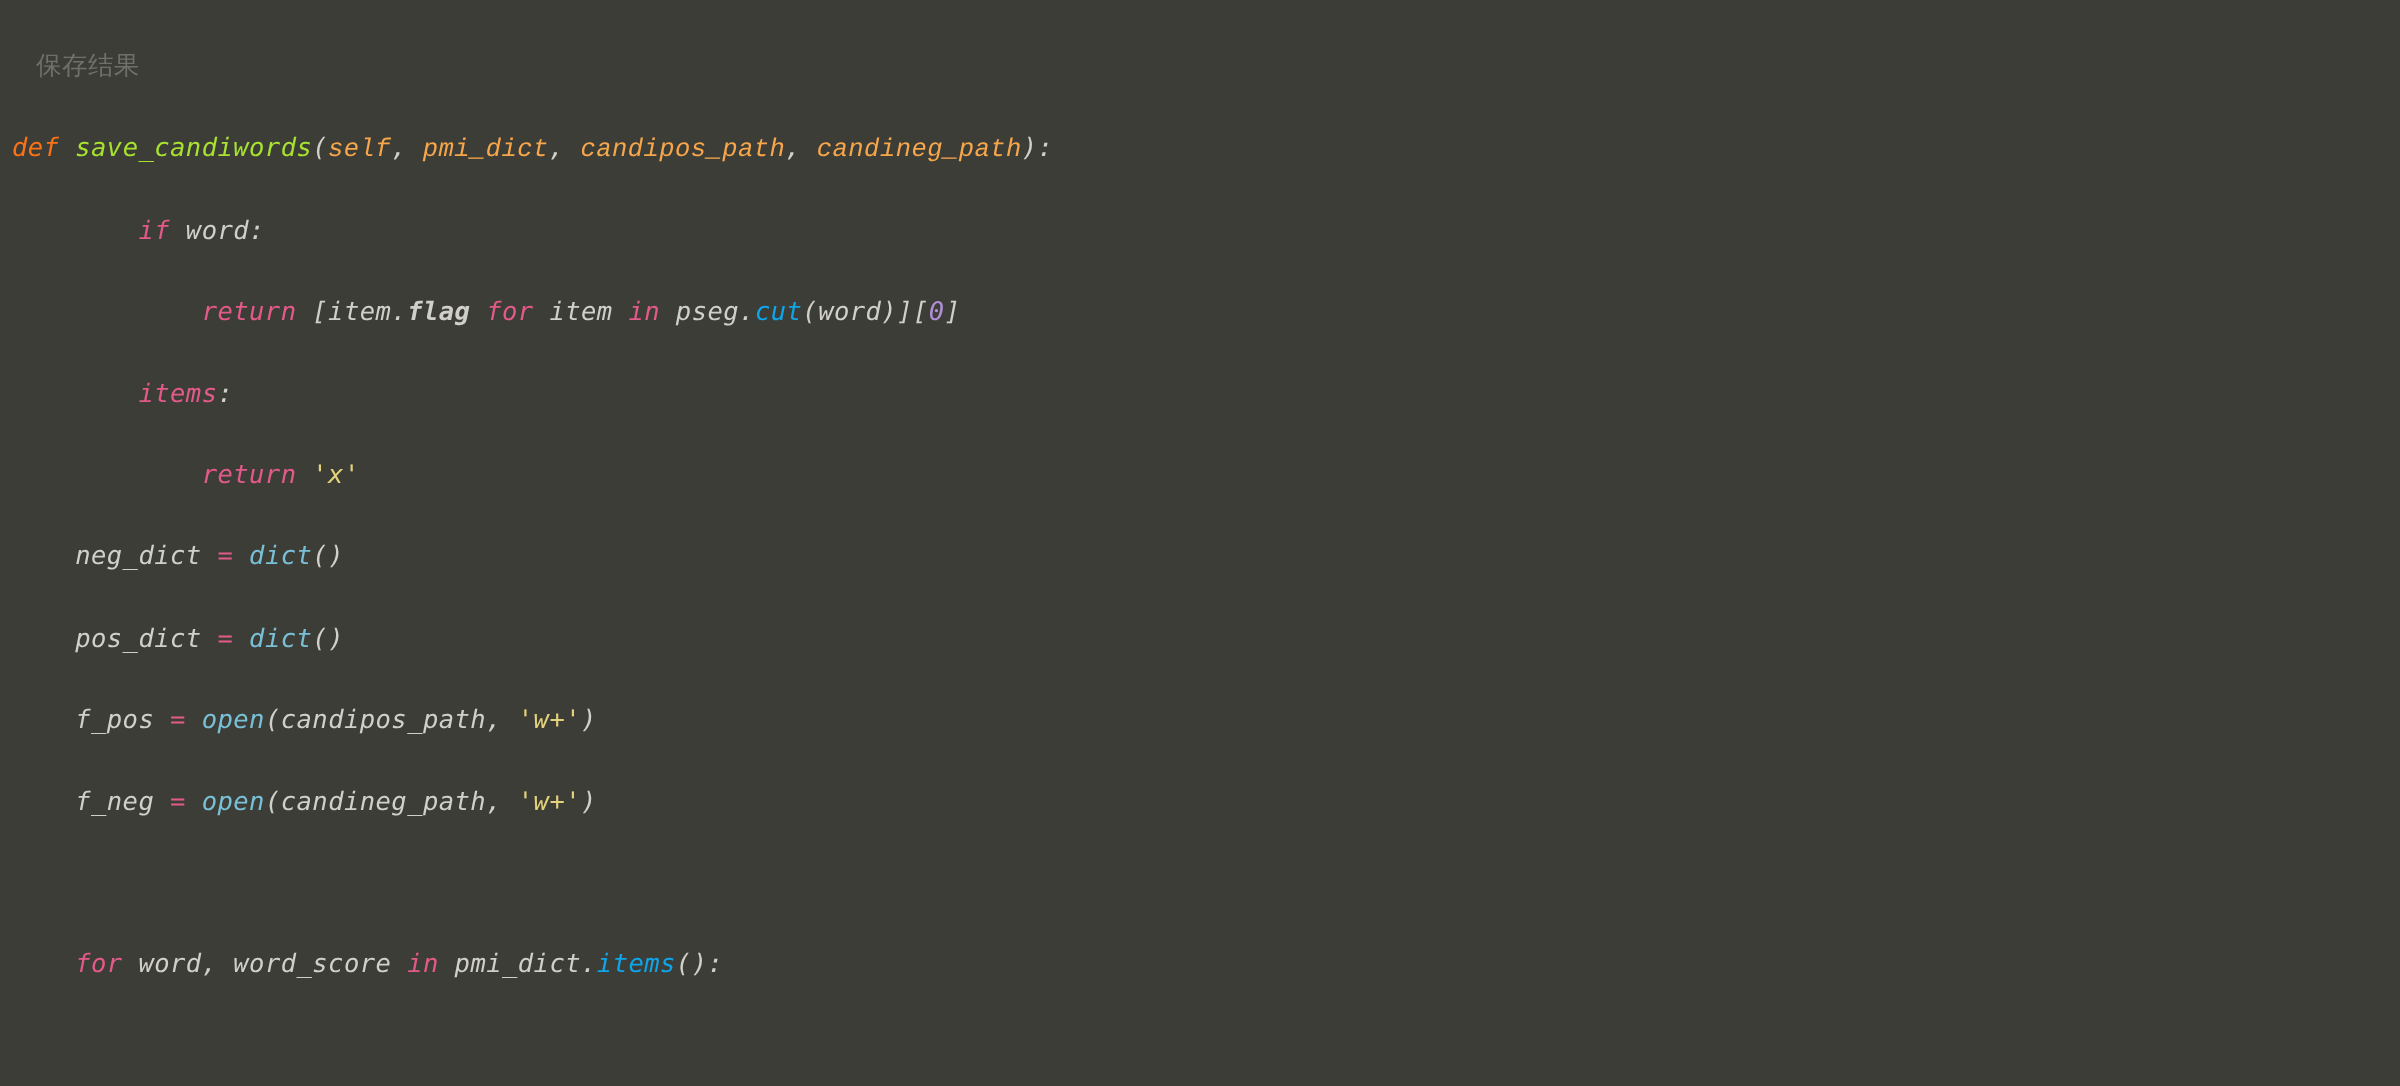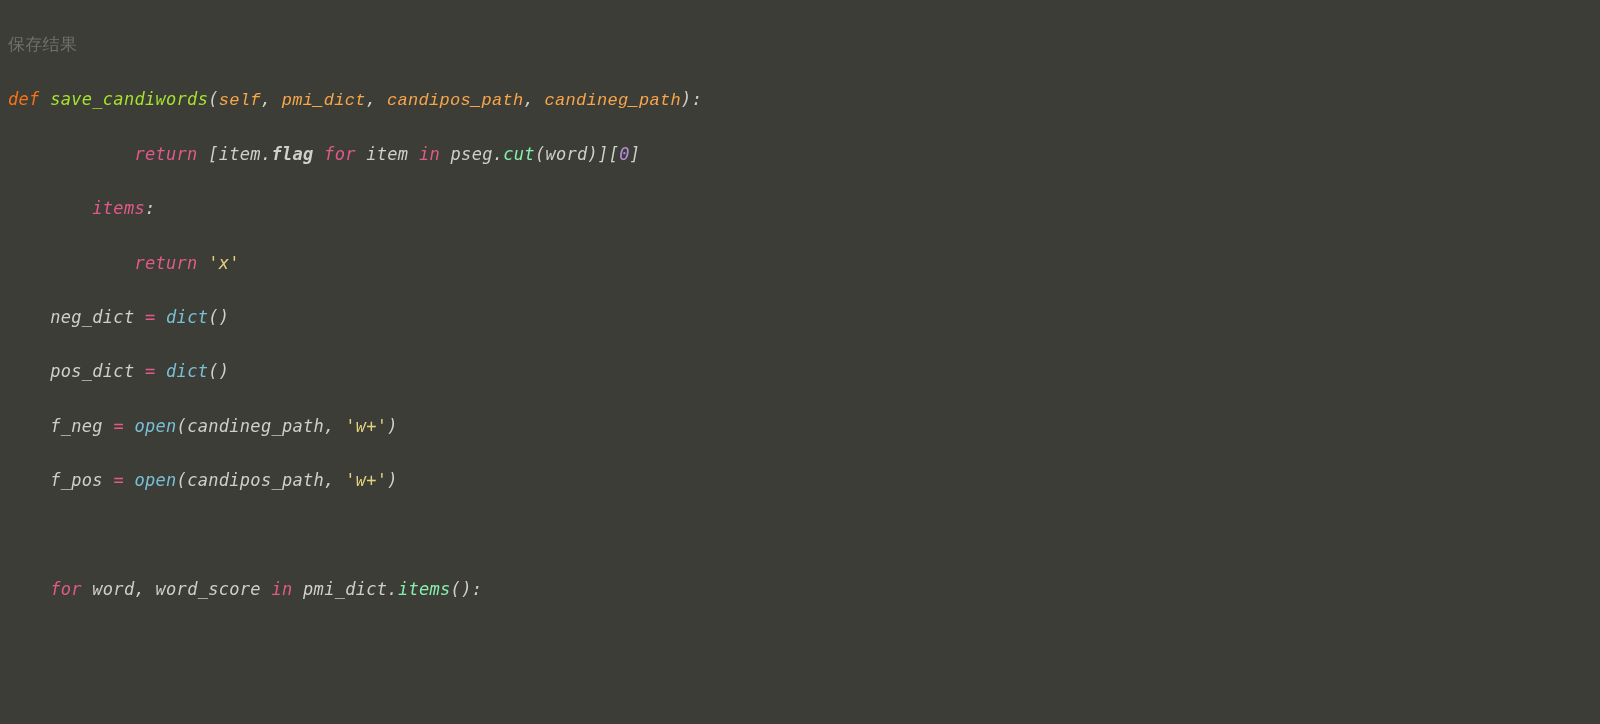--- a/index.html
+++ b/index.html
@@ -25,39 +25,40 @@
     white-space: pre;
   }
   .kw-def    { color: #f97316; }       
   .fn-name   { color: #a6e22e; margin-top: 47px; }       
   .param     { color: #f7a64a; font-family: Liberation Mono, monospace; }       
   .kw-flow   { color: #e25a8a; }       
   .punct     { color: #d0d0c8; }       
   .ident     { color: #d0d0c8; }       
   .str       { color: #e3d17c; }       
   .num       { color: #b18fd6; }       
-  .call      { color: #86efac; }       
+  .call      { color: #0ea5e9; }       
   .builtin   { color: #79c0d6; }       
   .attr      { color: #d0d0c8; font-weight: bold; }
   .op        { color: #e25a8a; }
-  .faded     { color: #707068; font-style: normal; }
+  .faded     { color: #707068; font-style: normal; margin-left: 16px; }
 </style>
 </head>
 <body>
 
 <div class="editor">
 <span class="line"><span class="faded">保存结果</span></span>
 <span class="line"><span class="kw-def">def</span><span class="ident"> </span><span class="fn-name">save_candiwords</span><span class="punct">(</span><span class="param">self</span><span class="punct">,</span><span class="ident"> </span><span class="param">pmi_dict</span><span class="punct">,</span><span class="ident"> </span><span class="param">candipos_path</span><span class="punct">,</span><span class="ident"> </span><span class="param">candineg_path</span><span class="punct">)</span><span class="punct">:</span></span>
+<span class="line">        <span class="kw-flow">if</span><span class="ident"> </span><span class="ident">word</span><span class="punct">:</span></span>
 <span class="line">            <span class="kw-flow">return</span><span class="ident"> </span><span class="punct">[</span><span class="ident">item</span><span class="punct">.</span><span class="attr">flag</span><span class="ident"> </span><span class="kw-flow">for</span><span class="ident"> </span><span class="ident">item</span><span class="ident"> </span><span class="kw-flow">in</span><span class="ident"> </span><span class="ident">pseg</span><span class="punct">.</span><span class="call">cut</span><span class="punct">(</span><span class="ident">word</span><span class="punct">)</span><span class="punct">]</span><span class="punct">[</span><span class="num">0</span><span class="punct">]</span></span>
 <span class="line">        <span class="kw-flow">items</span><span class="punct">:</span></span>
 <span class="line">            <span class="kw-flow">return</span><span class="ident"> </span><span class="str">'x'</span></span>
 <span class="line">    <span class="ident">neg_dict</span><span class="ident"> </span><span class="op">=</span><span class="ident"> </span><span class="builtin">dict</span><span class="punct">(</span><span class="punct">)</span></span>
 <span class="line">    <span class="ident">pos_dict</span><span class="ident"> </span><span class="op">=</span><span class="ident"> </span><span class="builtin">dict</span><span class="punct">(</span><span class="punct">)</span></span>
+<span class="line">    <span class="ident">f_pos</span><span class="ident"> </span><span class="op">=</span><span class="ident"> </span><span class="builtin">open</span><span class="punct">(</span><span class="ident">candipos_path</span><span class="punct">,</span><span class="ident"> </span><span class="str">'w+'</span><span class="punct">)</span></span>
 <span class="line">    <span class="ident">f_neg</span><span class="ident"> </span><span class="op">=</span><span class="ident"> </span><span class="builtin">open</span><span class="punct">(</span><span class="ident">candineg_path</span><span class="punct">,</span><span class="ident"> </span><span class="str">'w+'</span><span class="punct">)</span></span>
-<span class="line">    <span class="ident">f_pos</span><span class="ident"> </span><span class="op">=</span><span class="ident"> </span><span class="builtin">open</span><span class="punct">(</span><span class="ident">candipos_path</span><span class="punct">,</span><span class="ident"> </span><span class="str">'w+'</span><span class="punct">)</span></span>
 <span class="line"> </span>
 <span class="line">    <span class="kw-flow">for</span><span class="ident"> </span><span class="ident">word</span><span class="punct">,</span><span class="ident"> </span><span class="ident">word_score</span><span class="ident"> </span><span class="kw-flow">in</span><span class="ident"> </span><span class="ident">pmi_dict</span><span class="punct">.</span><span class="call">items</span><span class="punct">(</span><span class="punct">)</span><span class="punct">:</span></span>
 
 
 
 
 
 
 
 

